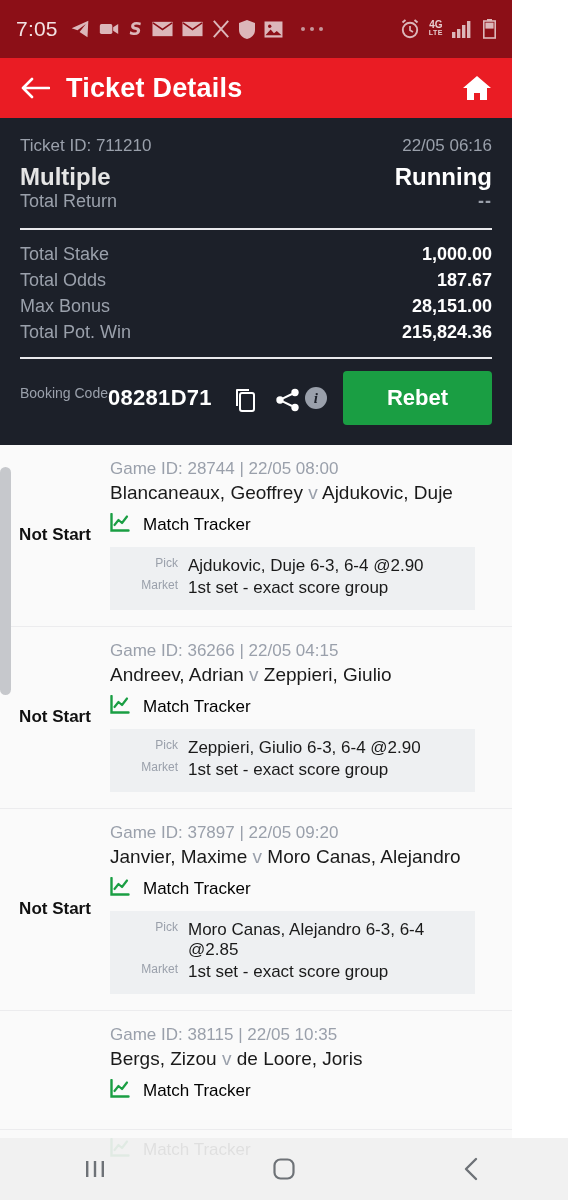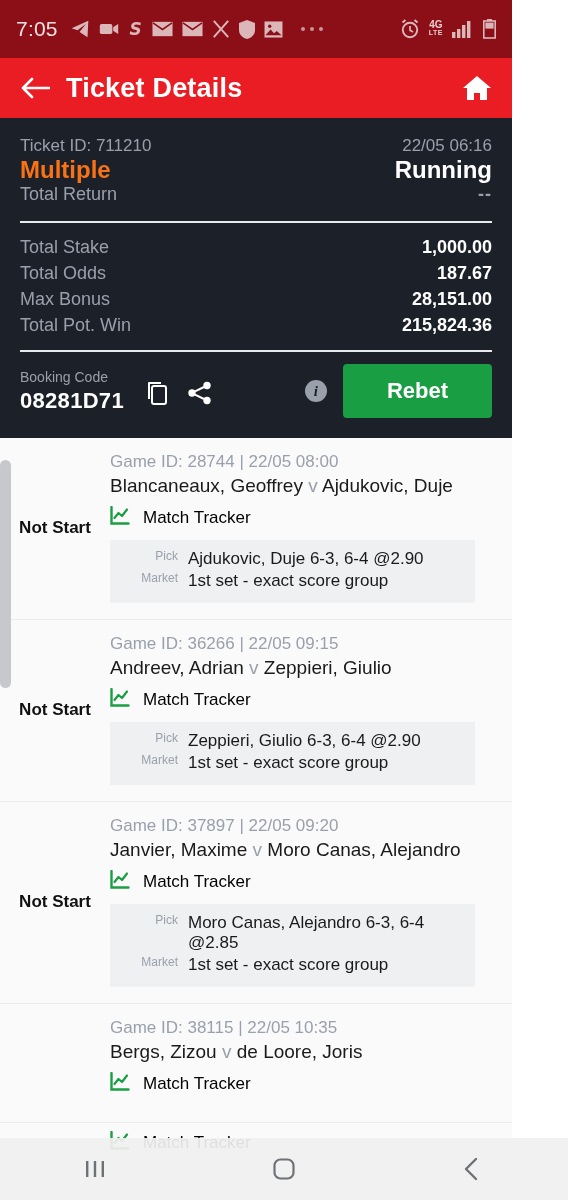--- a/index.html
+++ b/index.html
@@ -36,32 +36,32 @@
   .hdr-grow { flex:1; }
   .hdr-home { display:flex; align-items:center; cursor:pointer; }
 
   
   .summary {
     background:#1c2029; color:#fff;
     padding:18px 20px 14px 20px;
   }
   .sum-row { display:flex; justify-content:space-between; align-items:baseline; }
   .sum-meta { font-size:17px; color:#9aa0ab; }
-  .sum-type { font-size:24px; font-weight:bold; color:#f97316; }
+  .sum-type { font-size:24px; font-weight:bold; color:#e5e5e5; margin-top:7px; }
   .sum-status { font-size:24px; font-weight:bold; color:#fff; }
   .sum-ret-label { font-size:18px; color:#9aa0ab; }
   .sum-ret-val { font-size:18px; color:#9aa0ab; font-weight:bold; letter-spacing:1px; }
   .divider { height:2px; background:#e8e9ec; margin:16px 0 14px 0; }
   .stat { display:flex; justify-content:space-between; margin-bottom:5px; }
   .stat-label { font-size:18px; color:#9aa0ab; }
   .stat-val { font-size:18px; color:#fff; font-weight:bold; }
   .divider2 { height:2px; background:#e8e9ec; margin:14px 0 12px 0; }
 
   .booking { display:flex; align-items:center; padding-bottom:6px; }
-  .bk-left { display:flex; flex-direction:column; }
+  .bk-left { display:flex; flex-direction:row; }
   .bk-label { font-size:14px; color:#9aa0ab; margin-bottom:3px; }
   .bk-code { font-size:22px; font-weight:bold; color:#fff; letter-spacing:.3px; }
   .bk-icons { display:flex; align-items:center; gap:17px; margin-left:22px; margin-top:8px; }
   .bk-grow { flex:1; }
   .info-ico {
     width:22px; height:22px; border-radius:50%;
     background:#9aa0ab; color:#1c2029;
     font-size:15px; font-weight:bold; font-style:italic;
     display:flex; align-items:center; justify-content:center;
     font-family:"Liberation Serif", serif;
@@ -311,21 +311,21 @@
               <div class="pick-row">
                 <span class="pick-key">Market</span>
                 <span class="pick-val">1st set - exact score group</span>
               </div>
             </div>
           </div>
         </div>
         <div class="card">
           <div class="card-status">Not Start</div>
           <div class="card-body">
-            <div class="game-meta">Game ID: 36266 | 22/05 09:15</div>
+            <div class="game-meta">Game ID: 36266 | 22/05 04:15</div>
             <div class="teams"><span>Andreev, Adrian</span> <span class="vs">v</span> <span>Zeppieri, Giulio</span></div>
             <div class="tracker">
               <span><svg width="20" height="19" viewBox="0 0 20 19">
                   <path d="M1.5 1v16.5h17" stroke="#1a9e43" stroke-width="2.4" fill="none" stroke-linecap="round"></path>
                   <path d="M4.5 12l4-5 3.5 3 5-6.5" stroke="#1a9e43" stroke-width="2.2" fill="none" stroke-linecap="round" stroke-linejoin="round"></path>
                 </svg></span>
               <span>Match Tracker</span>
             </div>
             <div class="pickbox">
               <div class="pick-row">

